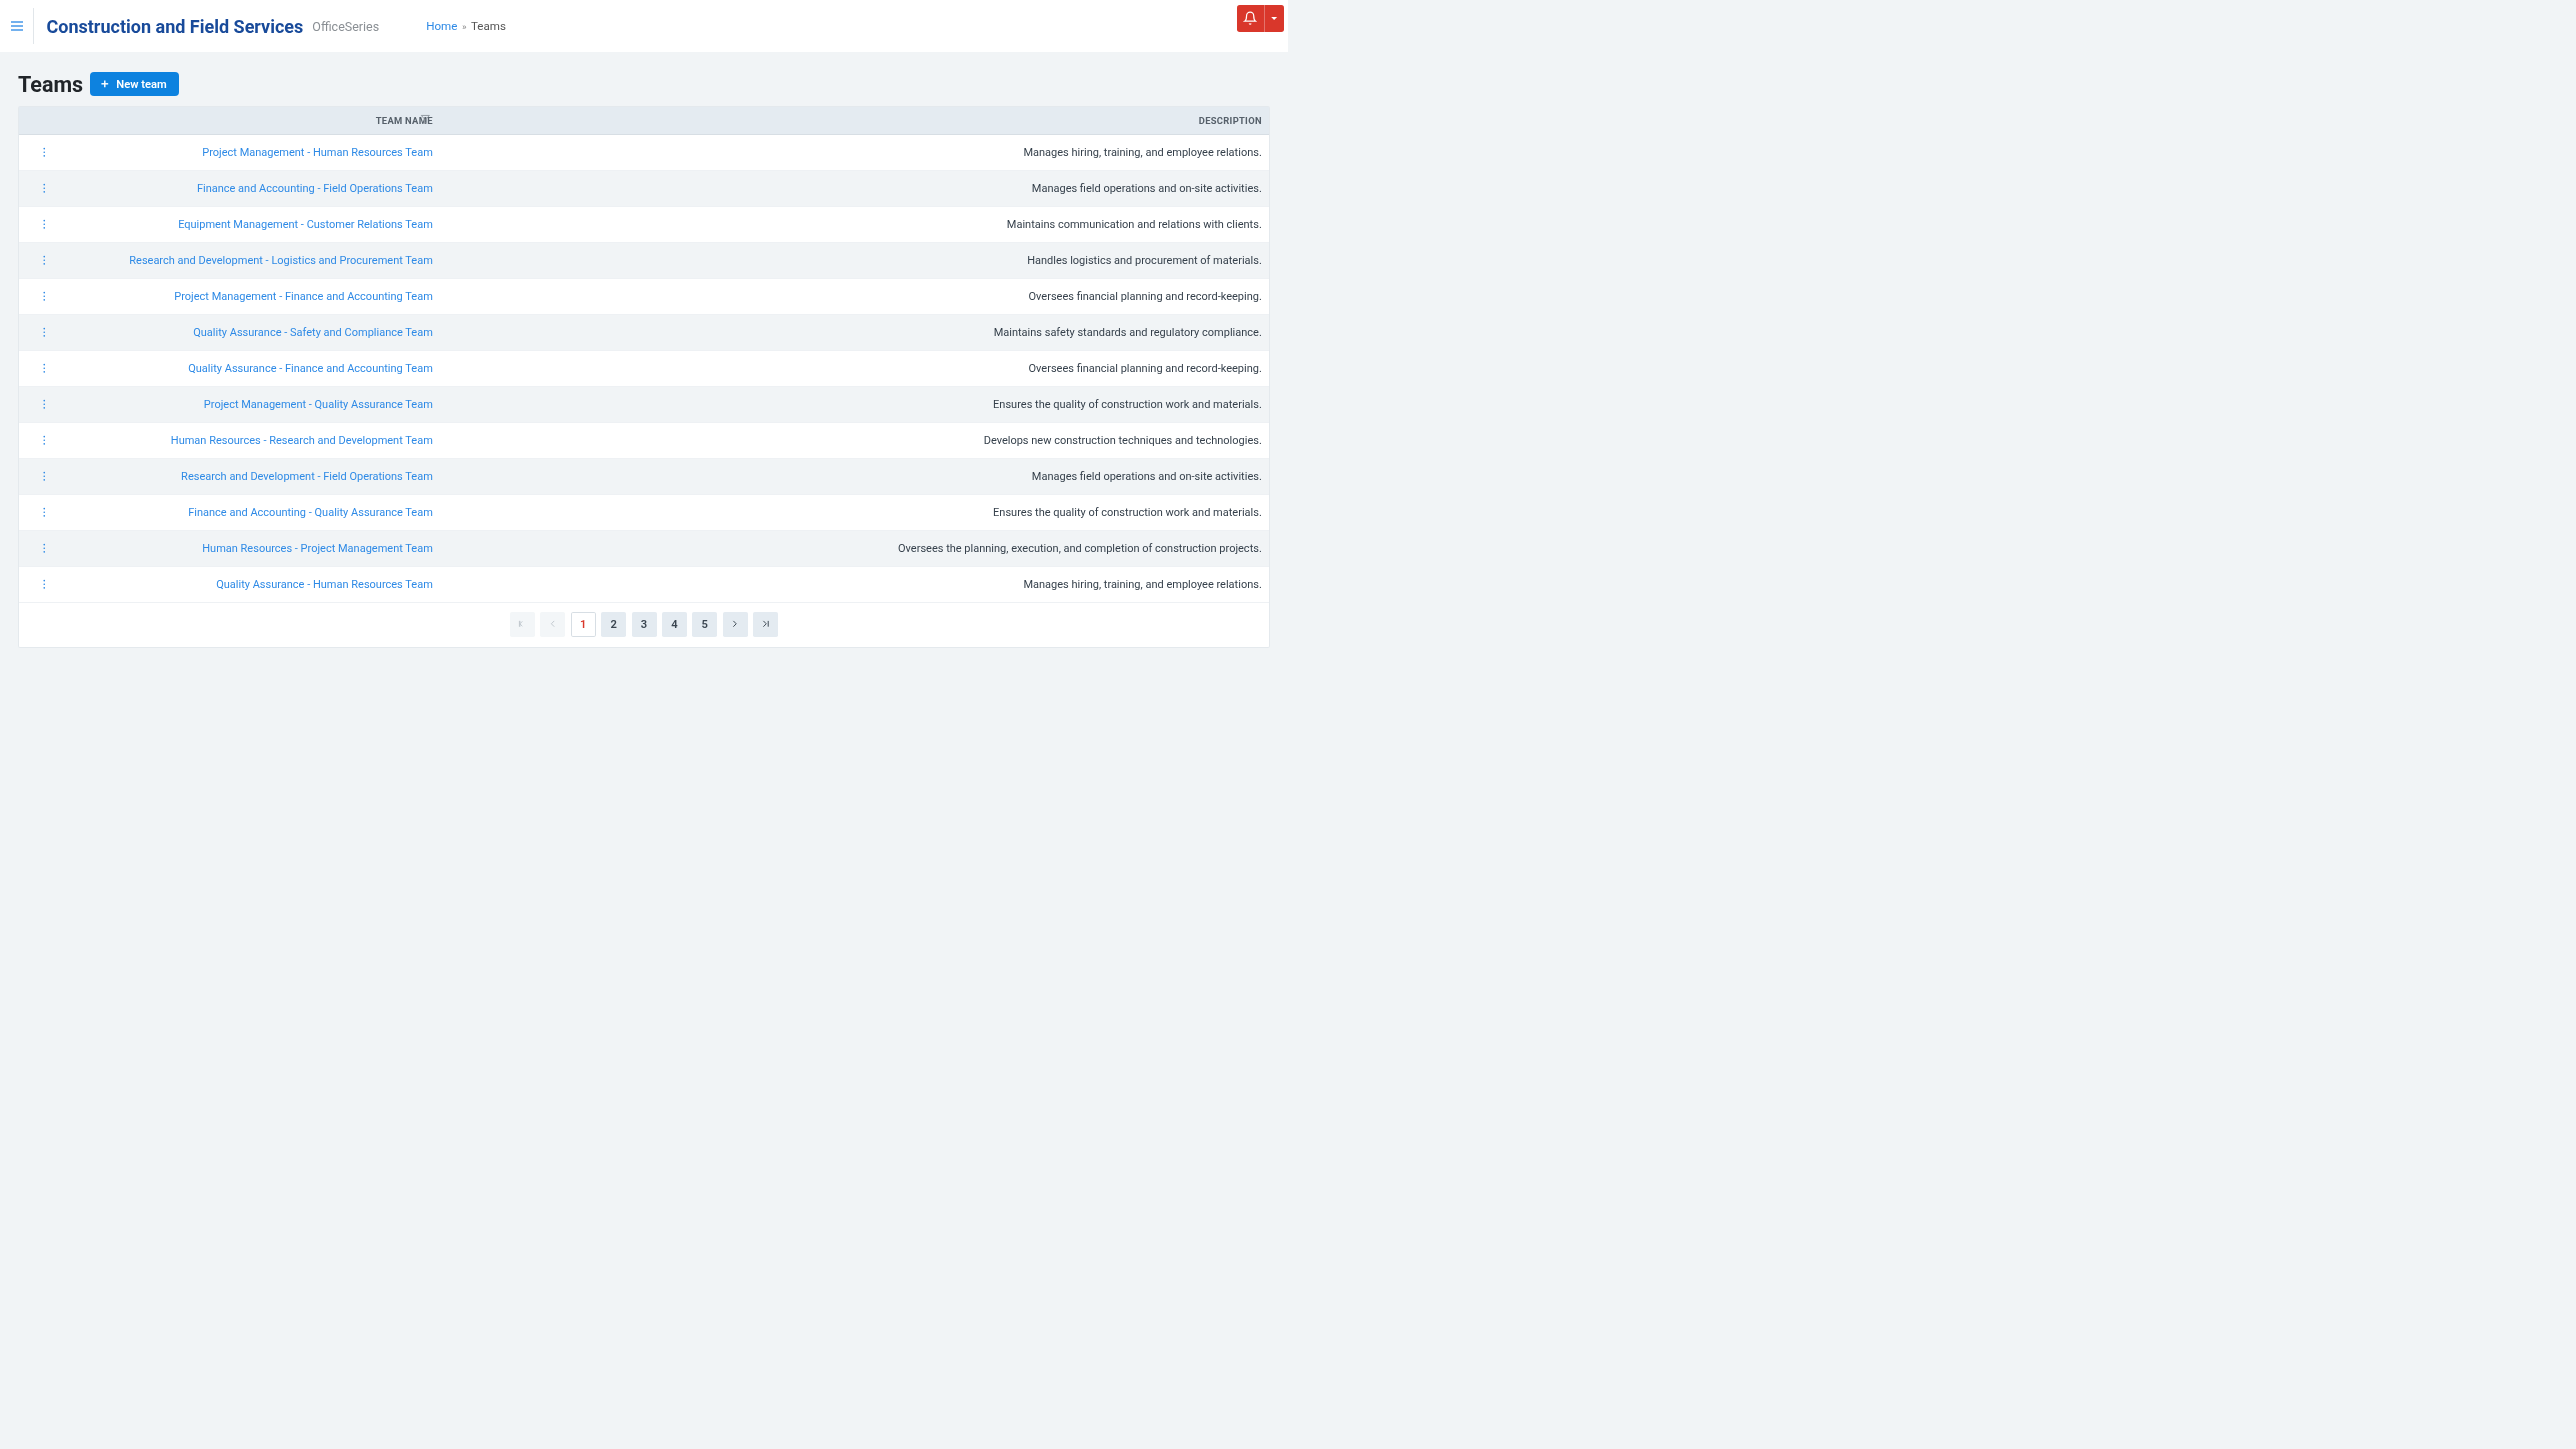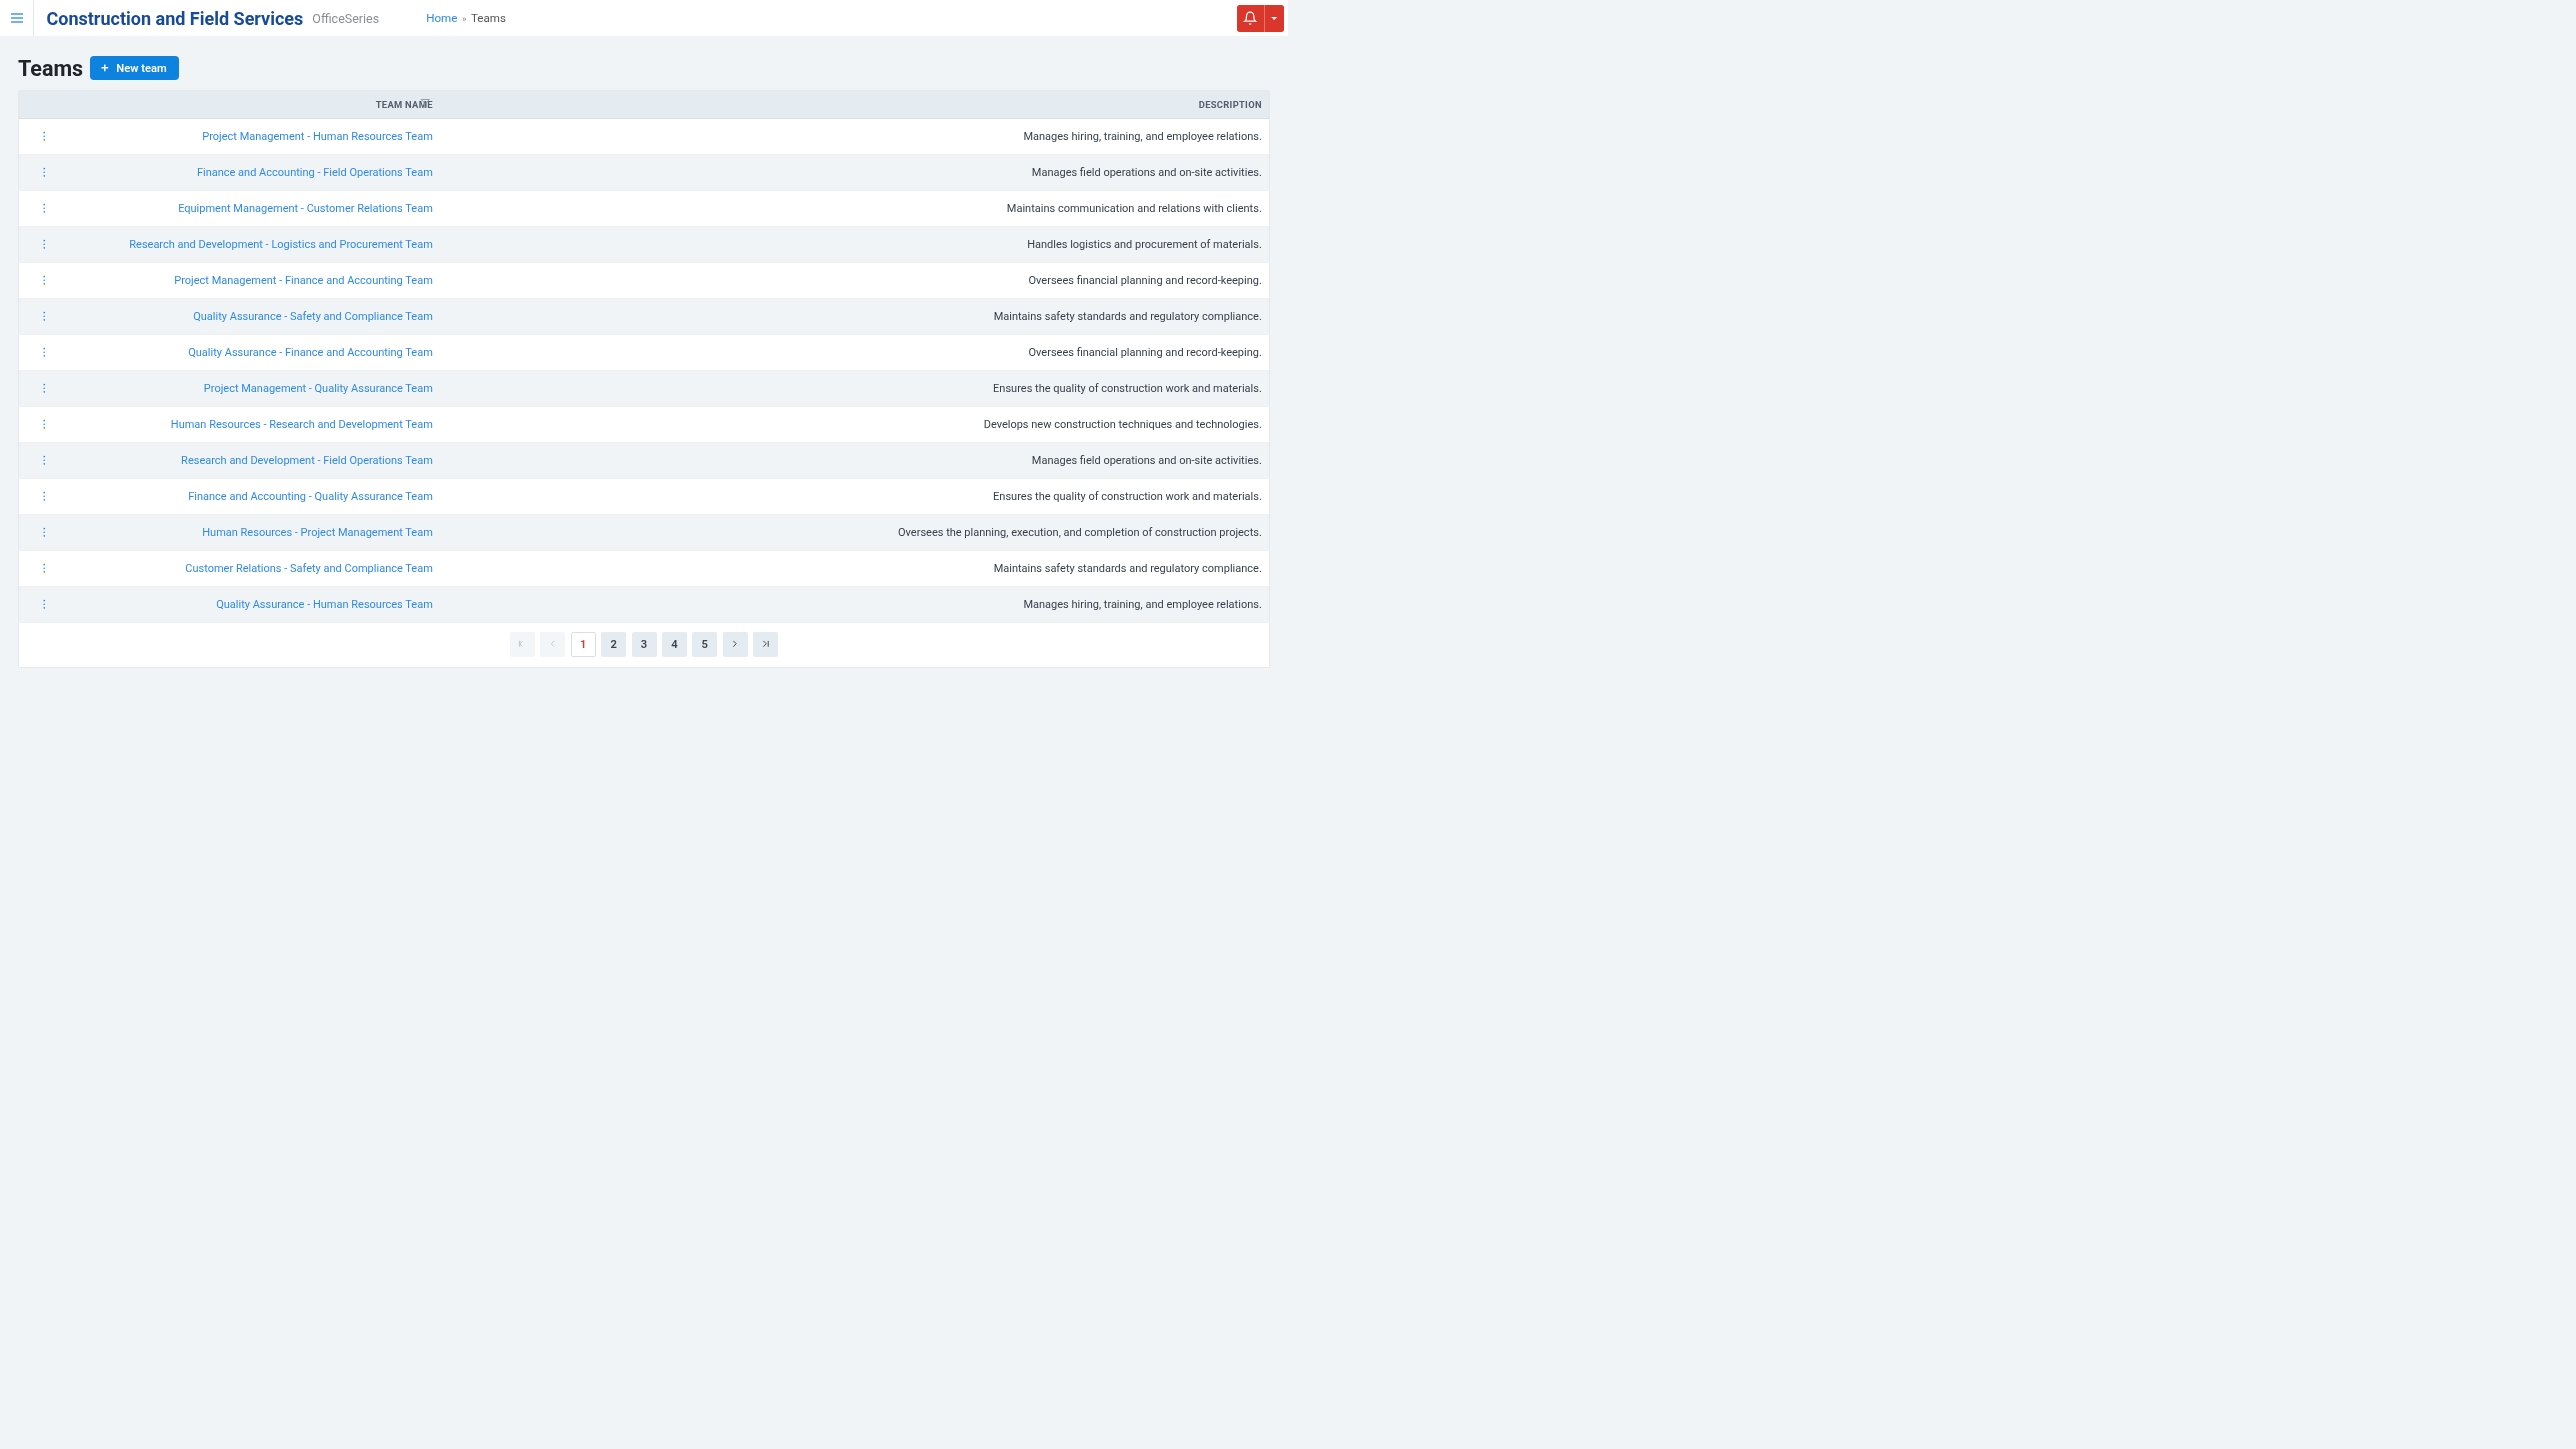--- a/index.html
+++ b/index.html
@@ -8,21 +8,21 @@
     height: 725px;
     font-family: -apple-system, BlinkMacSystemFont, "Segoe UI", Roboto, "Helvetica Neue", Arial, sans-serif;
     font-size: 11.6px;
     color: #212529;
     background: #f1f4f6;
     overflow: hidden;
   }
 
   
   .topbar {
-    height: 36px;
+    height: 52px;
     background: #fff;
     display: flex;
     align-items: center;
     position: relative;
   }
   .menu-btn {
     width: 34px;
     height: 36px;
     display: flex;
     align-items: center;
@@ -420,33 +420,20 @@
         <tr>
           <td>
             <div class="row-menu">
               <svg viewBox="0 0 24 24" fill="currentColor">
                 <circle cx="12" cy="5" r="1.6"></circle>
                 <circle cx="12" cy="12" r="1.6"></circle>
                 <circle cx="12" cy="19" r="1.6"></circle>
               </svg>
             </div>
           </td>
-          <td><a class="team-link">Customer Relations - Safety and Compliance Team</a></td>
-          <td>Maintains safety standards and regulatory compliance.</td>
-        </tr>
-        <tr>
-          <td>
-            <div class="row-menu">
-              <svg viewBox="0 0 24 24" fill="currentColor">
-                <circle cx="12" cy="5" r="1.6"></circle>
-                <circle cx="12" cy="12" r="1.6"></circle>
-                <circle cx="12" cy="19" r="1.6"></circle>
-              </svg>
-            </div>
-          </td>
           <td><a class="team-link">Quality Assurance - Human Resources Team</a></td>
           <td>Manages hiring, training, and employee relations.</td>
         </tr>
       </tbody>
   </table>
 
   <div class="pager">
     <div class="pg-btn disabled">
       <svg viewBox="0 0 24 24" fill="none" stroke="currentColor" stroke-width="2">
           <polyline points="11 17 6 12 11 7"></polyline>

